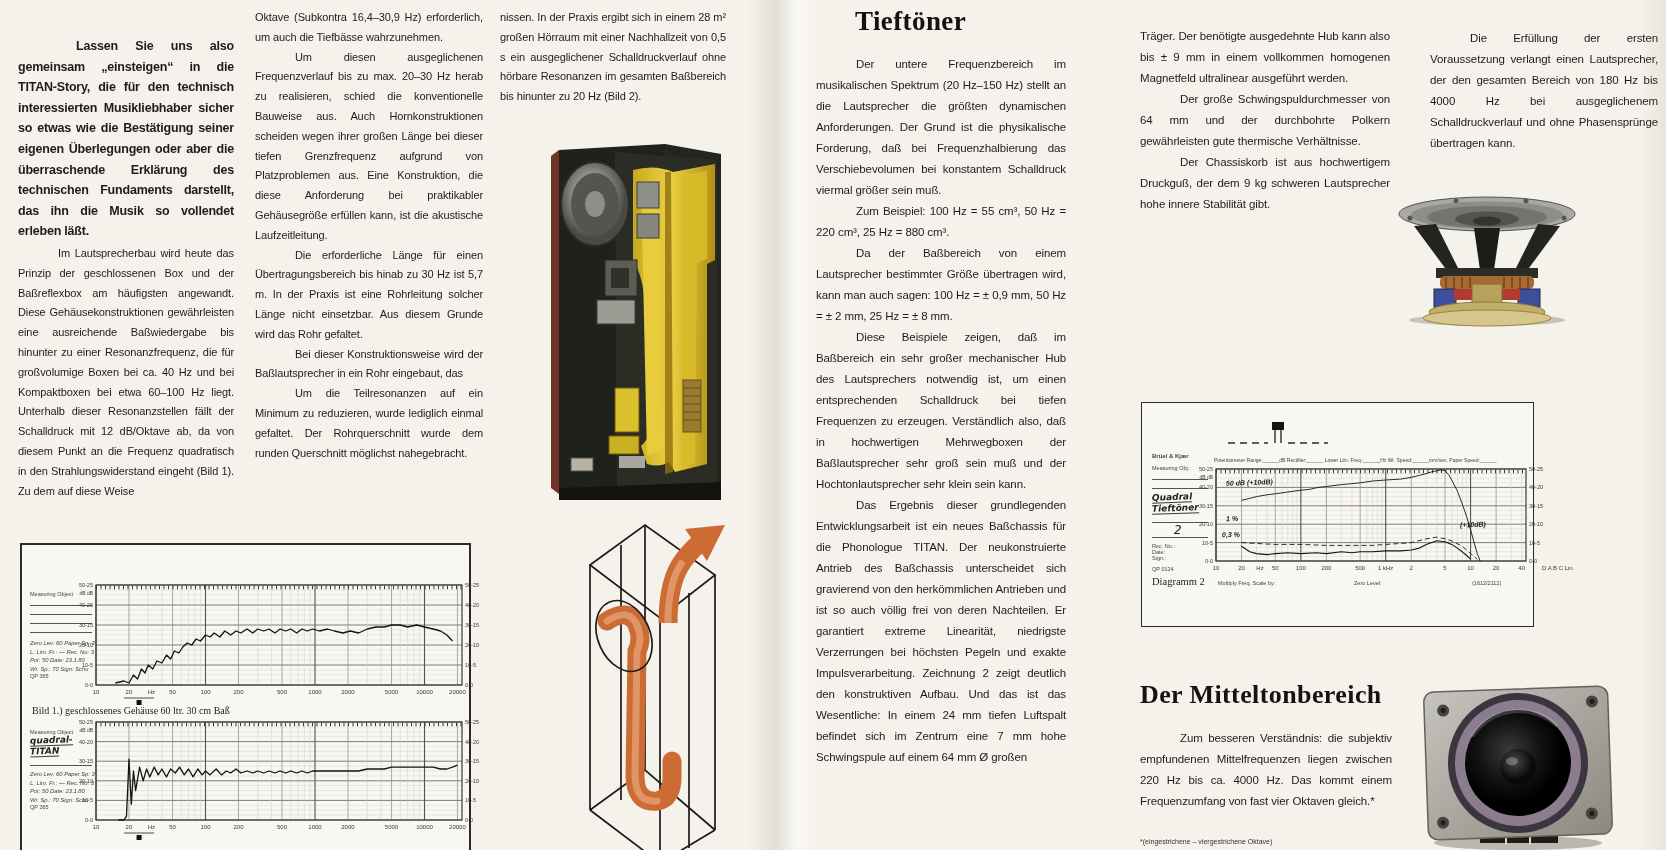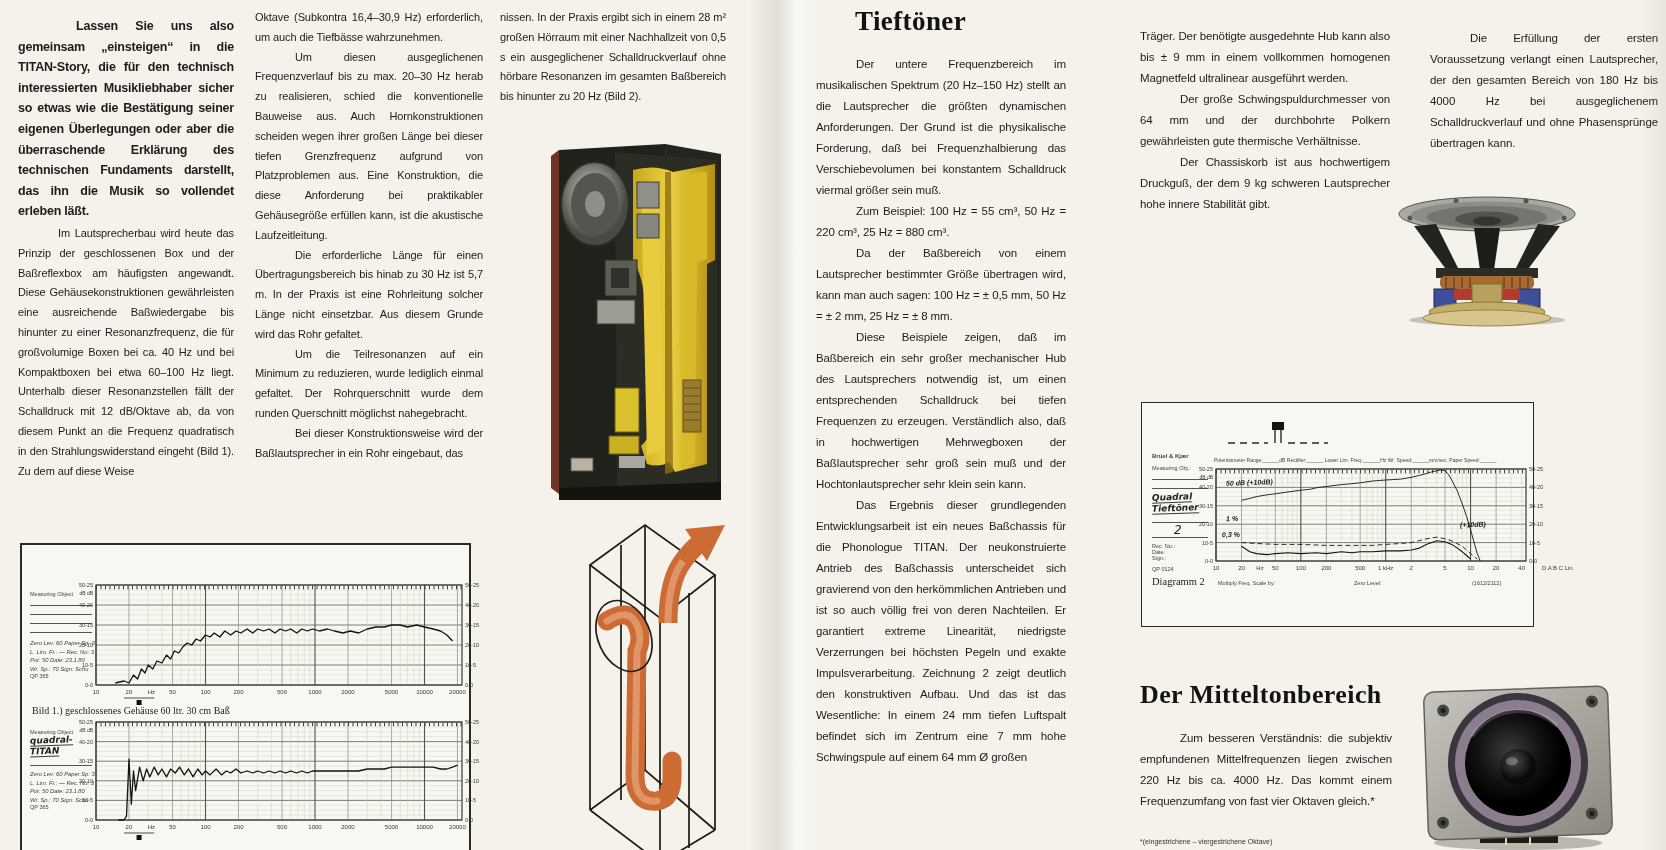--- a/index.html
+++ b/index.html
@@ -10,21 +10,21 @@
   .fold-mid{left:748px;width:70px;background:linear-gradient(90deg,rgba(0,0,0,0) 0%,rgba(110,100,85,.14) 40%,rgba(255,255,255,.45) 70%,rgba(0,0,0,0) 100%);}
   .fold-right{left:1640px;width:26px;background:linear-gradient(90deg,rgba(0,0,0,0),rgba(120,110,95,.10));}
   
   .col{position:absolute;text-align:justify;hyphens:auto;}
   .col p{margin:0;}
   .body-txt{font-size:11px;line-height:19.8px;letter-spacing:-0.1px;}
   .body-txt2{font-size:11.5px;line-height:21px;letter-spacing:-0.1px;}
   .indent{text-indent:40px;}
   .lead{font-size:12.5px;line-height:20.6px;font-weight:bold;letter-spacing:-0.2px;text-indent:58px;}
   #col1{left:18px;top:16px;width:216px;}
-  #col1 .lead{margin-bottom:2px;}
+  #col1 .lead{margin-bottom:2px;margin-top:20px;}
   #col2{left:255px;top:8px;width:228px;}
   #col3{left:500px;top:8px;width:226px;}
   #col4{left:816px;top:54px;width:250px;}
   #col5{left:1140px;top:26px;width:250px;}
   #col6{left:1430px;top:28px;width:228px;}
   #mittelton{left:1140px;top:728px;width:252px;}
   .serif-head{position:absolute;font-family:"Liberation Serif",serif;font-weight:600;color:#14130f;letter-spacing:.4px;}
   #head-tief{left:855px;top:6px;font-size:27px;}
   #head-mittel{left:1140px;top:680px;font-size:26px;}
   .footnote{position:absolute;left:1140px;top:838px;font-size:7px;color:#33322e;}
@@ -56,33 +56,33 @@
 
   <div id="col1" class="col body-txt">
     <p class="lead">Lassen Sie uns also gemeinsam „einsteigen“ in die TITAN-Story, die für den technisch interessierten Musikliebhaber sicher so etwas wie die Bestätigung seiner eigenen Überlegungen oder aber die überraschende Erklärung des technischen Fundaments darstellt, das ihn die Musik so vollendet erleben läßt.</p>
     <p class="indent">Im Lautsprecherbau wird heute das Prinzip der geschlossenen Box und der Baßreflexbox am häufigsten angewandt. Diese Gehäusekonstruktionen gewährleisten eine ausreichende Baßwiedergabe bis hinunter zu einer Resonanzfrequenz, die für großvolumige Boxen bei ca. 40 Hz und bei Kompaktboxen bei etwa 60–100 Hz liegt. Unterhalb dieser Resonanzstellen fällt der Schalldruck mit 12 dB/Oktave ab, da von diesem Punkt an die Frequenz quadratisch in den Strahlungswiderstand eingeht (Bild 1). Zu dem auf diese Weise</p>
   </div>
 
   <div id="col2" class="col body-txt">
     <p>Oktave (Subkontra 16,4–30,9 Hz) erforderlich, um auch die Tiefbässe wahrzunehmen.</p>
     <p class="indent">Um diesen ausgeglichenen Frequenzverlauf bis zu max. 20–30 Hz herab zu realisieren, schied die konventionelle Bauweise aus. Auch Hornkonstruktionen scheiden wegen ihrer großen Länge bei dieser tiefen Grenzfrequenz aufgrund von Platzproblemen aus. Eine Konstruktion, die diese Anforderung bei praktikabler Gehäusegröße erfüllen kann, ist die akustische Laufzeitleitung.</p>
     <p class="indent">Die erforderliche Länge für einen Übertragungsbereich bis hinab zu 30 Hz ist 5,7 m. In der Praxis ist eine Rohrleitung solcher Länge nicht einsetzbar. Aus diesem Grunde wird das Rohr gefaltet.</p>
+    <p class="indent">Bei dieser Konstruktionsweise wird der Baßlautsprecher in ein Rohr eingebaut, das</p>
     <p class="indent">Um die Teilresonanzen auf ein Minimum zu reduzieren, wurde lediglich einmal gefaltet. Der Rohrquerschnitt wurde dem runden Querschnitt möglichst nahegebracht.</p>
-    <p class="indent">Bei dieser Konstruktionsweise wird der Baßlautsprecher in ein Rohr eingebaut, das</p>
   </div>
 
   <div id="col3" class="col body-txt">
     <p>nissen. In der Praxis ergibt sich in einem 28 m² großen Hörraum mit einer Nachhallzeit von 0,5 s ein ausgeglichener Schalldruckverlauf ohne hörbare Resonanzen im gesamten Baßbereich bis hinunter zu 20 Hz (Bild 2).</p>
   </div>
 
   <div id="head-tief" class="serif-head">Tieftöner</div>
   <div id="col4" class="col body-txt2">
     <p class="indent">Der untere Frequenzbereich im musikalischen Spektrum (20 Hz–150 Hz) stellt an die Lautsprecher die größten dynamischen Anforderungen. Der Grund ist die physikalische Forderung, daß bei Frequenzhalbierung das Verschiebevolumen bei konstantem Schalldruck viermal größer sein muß.</p>
     <p class="indent">Zum Beispiel: 100 Hz = 55 cm³, 50 Hz = 220 cm³, 25 Hz = 880 cm³.</p>
-    <p class="indent">Da der Baßbereich von einem Lautsprecher bestimmter Größe übertragen wird, kann man auch sagen: 100 Hz = ± 0,5 mm, 50 Hz = ± 2 mm, 25 Hz = ± 8 mm.</p>
+    <p class="indent">Da der Baßbereich von einem Lautsprecher bestimmter Größe übertragen wird, kann man auch sagen: 100 Hz = ± 0,9 mm, 50 Hz = ± 2 mm, 25 Hz = ± 8 mm.</p>
     <p class="indent">Diese Beispiele zeigen, daß im Baßbereich ein sehr großer mechanischer Hub des Lautsprechers notwendig ist, um einen entsprechenden Schalldruck bei tiefen Frequenzen zu erzeugen. Verständlich also, daß in hochwertigen Mehrwegboxen der Baßlautsprecher sehr groß sein muß und der Hochtonlautsprecher sehr klein sein kann.</p>
     <p class="indent">Das Ergebnis dieser grundlegenden Entwicklungsarbeit ist ein neues Baßchassis für die Phonologue TITAN. Der neukonstruierte Antrieb des Baßchassis unterscheidet sich gravierend von den herkömmlichen Antrieben und ist so auch völlig frei von deren Nachteilen. Er garantiert extreme Linearität, niedrigste Verzerrungen bei höchsten Pegeln und exakte Impulsverarbeitung. Zeichnung 2 zeigt deutlich den konstruktiven Aufbau. Und das ist das Wesentliche: In einem 24 mm tiefen Luftspalt befindet sich im Zentrum eine 7 mm hohe Schwingspule auf einem 64 mm Ø großen</p>
   </div>
 
   <div id="col5" class="col body-txt2">
     <p>Träger. Der benötigte ausgedehnte Hub kann also bis ± 9 mm in einem vollkommen homogenen Magnetfeld ultralinear ausgeführt werden.</p>
     <p class="indent">Der große Schwingspuldurchmesser von 64 mm und der durchbohrte Polkern gewährleisten gute thermische Verhältnisse.</p>
     <p class="indent">Der Chassiskorb ist aus hochwertigem Druckguß, der dem 9 kg schweren Lautsprecher hohe innere Stabilität gibt.</p>
   </div>
 

